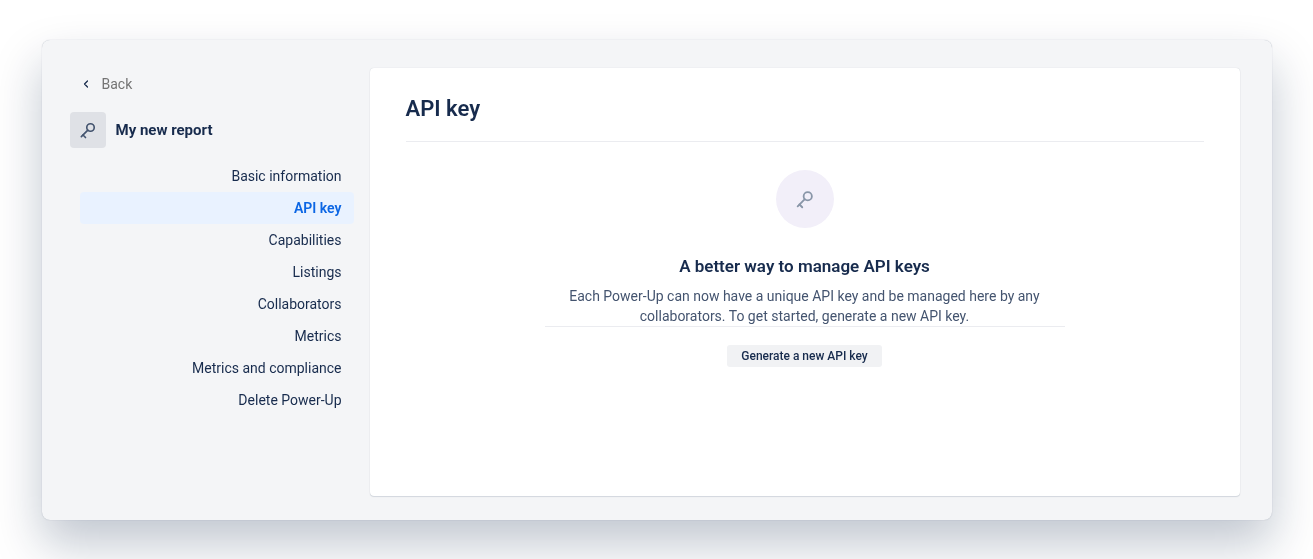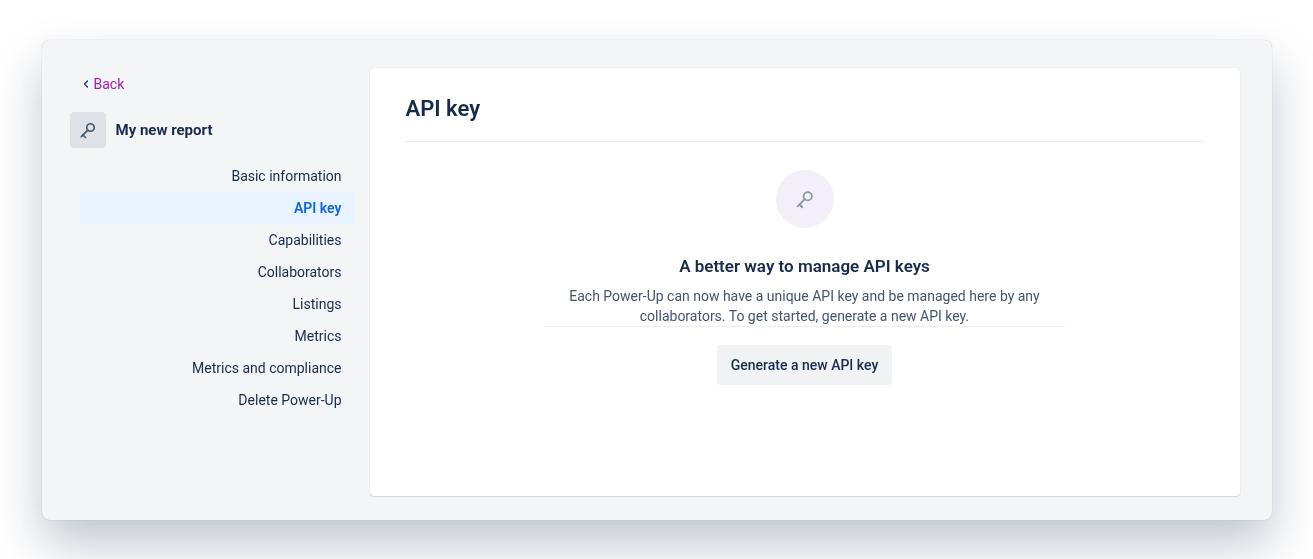--- a/index.html
+++ b/index.html
@@ -23,21 +23,22 @@
       overflow: hidden;
     }
     .sidebar {
       width: 300px;
       flex-shrink: 0;
       padding-right: 16px;
       padding-top: 4px;
     }
     .back-link {
       display: flex;
-      color: #a21caf;
+      gap: 8px;
+      color: #737373;
       font-size: 14px;
       padding: 4px 8px;
       cursor: pointer;
       margin-bottom: 16px;
     }
     .back-chevron {
       width: 16px;
       height: 16px;
       display: inline-flex;
       align-items: center;
@@ -135,22 +136,22 @@
     .thin-divider {
       width: 100%;
       height: 1px;
       background: #ebecf0;
       margin-bottom: 18px;
     }
     .generate-btn {
       background: #f1f2f4;
       border: none;
       border-radius: 3px;
-      padding: 12px 14px;
-      font-size: 14px;
+      padding: 4px 14px;
+      font-size: 12px;
       color: #172b4d;
       font-weight: 500;
       cursor: pointer;
       font-family: inherit;
     }
   </style>
 </head>
 <body>
 
 <div class="app-window">
@@ -172,22 +173,22 @@
             <path d="M6 18 l3 3"></path>
           </svg>
       </div>
       <div class="project-title">My new report</div>
     </div>
 
     <ul class="nav-list">
       <li class="nav-item"><span>Basic information</span></li>
       <li class="nav-item active"><span>API key</span></li>
       <li class="nav-item"><span>Capabilities</span></li>
+      <li class="nav-item"><span>Listings</span></li>
       <li class="nav-item"><span>Collaborators</span></li>
-      <li class="nav-item"><span>Listings</span></li>
       <li class="nav-item"><span>Metrics</span></li>
       <li class="nav-item"><span>Metrics and compliance</span></li>
       <li class="nav-item"><span>Delete Power-Up</span></li>
     </ul>
   </aside>
 
   <main class="main-panel">
     <h1 class="main-title">API key</h1>
     <div class="divider"></div>
 

